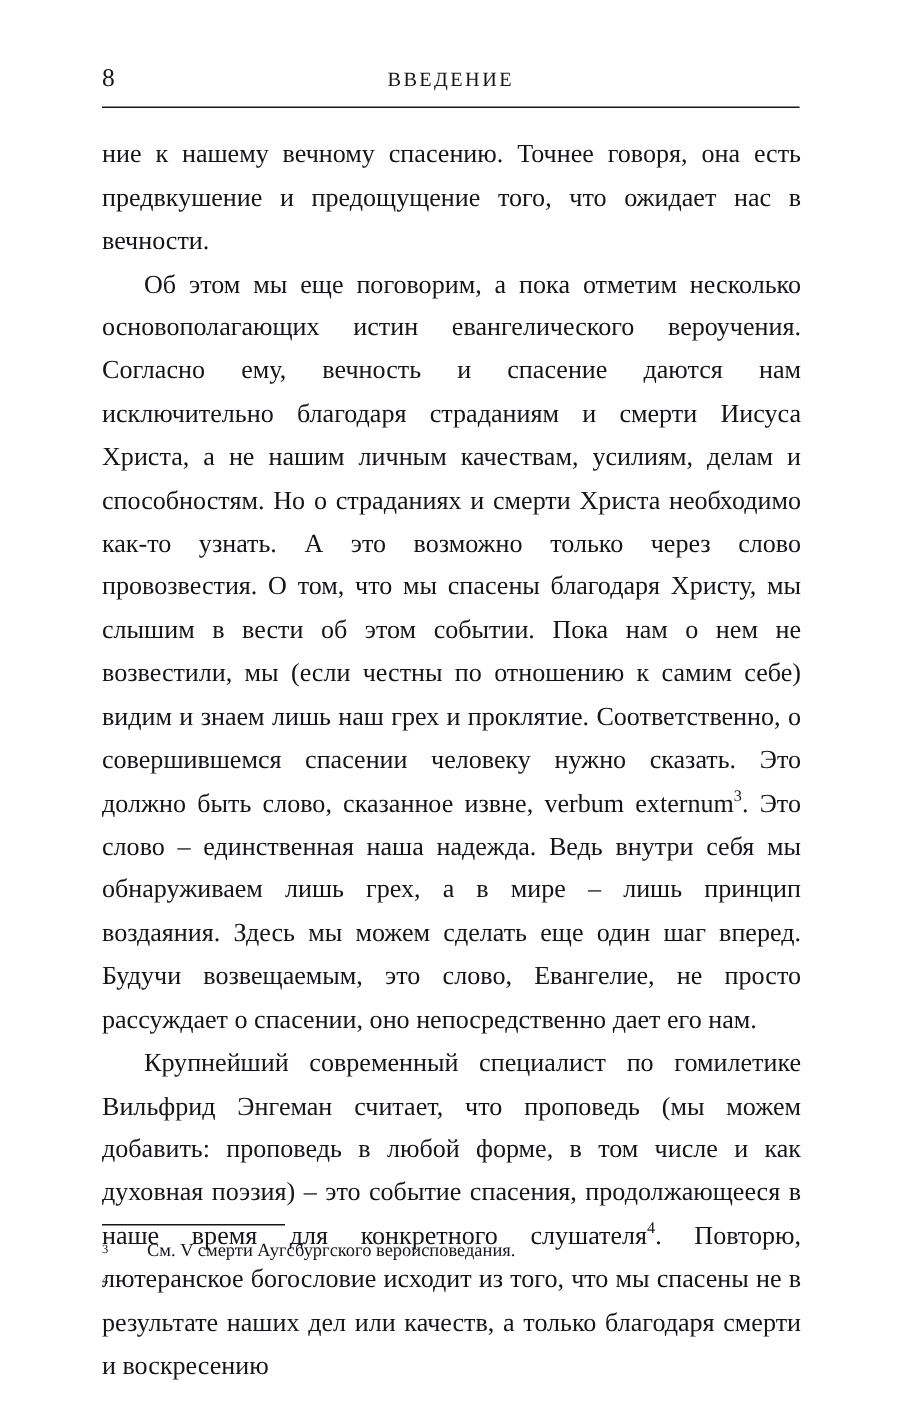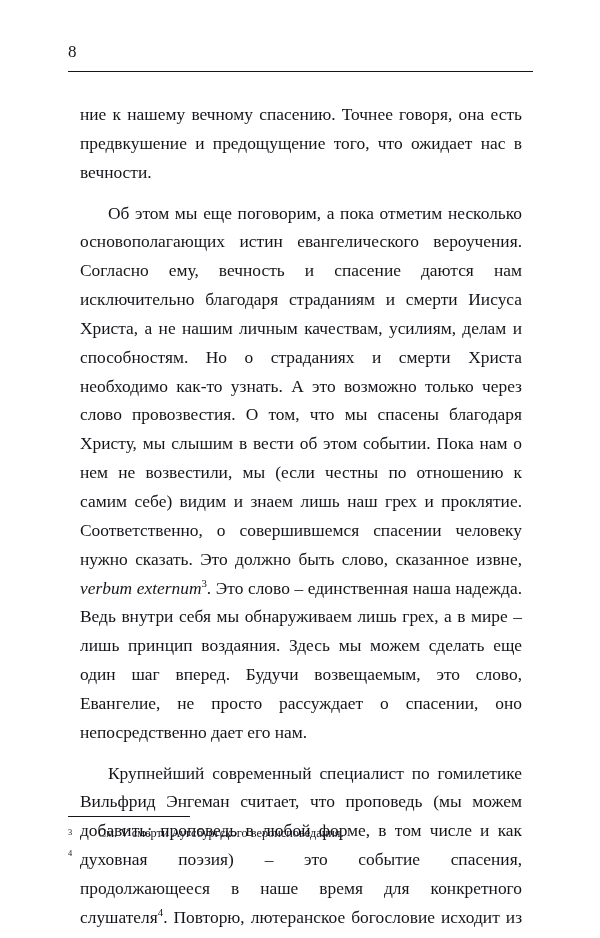--- a/index.html
+++ b/index.html
@@ -59,28 +59,28 @@
     top: 88px;
     width: 466px;
     font-size: 17.4px;
     line-height: 28.85px;
     text-align: justify;
     text-justify: inter-word;
     color: #14141a;
     hyphens: manual;
   }
   .body-text p {
-    margin: 12px;
+    margin: 0;
     text-indent: 0;
   }
   .body-text p.indent {
     text-indent: 28px;
   }
   .body-text p + p { margin-top: 0; }
-  .it { font-style: italic; }
+  .it { }
   sup.fnref {
     font-size: 0.62em;
     vertical-align: super;
     line-height: 0;
   }
 
   
   .footnotes {
     position: absolute;
     left: 68px;
@@ -111,20 +111,21 @@
     color: #14141a;
   }
 </style>
 </head>
 <body>
 
 <div class="page">
 
   <div class="running-head">
     <span class="folio">8</span>
+    <span class="head-title">ВВЕДЕНИЕ</span>
   </div>
 
   <div class="body-text">
       <p>ние к нашему вечному спасению. Точнее говоря, она есть предвкушение и предощущение того, что ожидает нас в вечности.</p>
       <p class="indent">Об этом мы еще поговорим, а пока отметим несколько основополагающих истин евангелического вероучения. Согласно ему, вечность и спасение даются нам исключительно благодаря страданиям и смерти Иисуса Христа, а не нашим личным качествам, усилиям, делам и способностям. Но о страданиях и смерти Христа необходимо как-то узнать. А это возможно только через слово провозвестия. О том, что мы спасены благодаря Христу, мы слышим в вести об этом событии. Пока нам о нем не возвестили, мы (если честны по отношению к самим себе) видим и знаем лишь наш грех и проклятие. Соответственно, о совершившемся спасении человеку нужно сказать. Это должно быть слово, сказанное извне, <span class="it">verbum externum</span><sup class="fnref">3</sup>. Это слово – единственная наша надежда. Ведь внутри себя мы обнаруживаем лишь грех, а в мире – лишь принцип воздаяния. Здесь мы можем сделать еще один шаг вперед. Будучи возвещаемым, это слово, Евангелие, не просто рассуждает о спасении, оно непосредственно дает его нам.</p>
       <p class="indent">Крупнейший современный специалист по гомилетике Вильфрид Энгеман считает, что проповедь (мы можем добавить: проповедь в любой форме, в том числе и как духовная поэзия) – это событие спасения, продолжающееся в наше время для конкретного слушателя<sup class="fnref">4</sup>. Повторю, лютеранское богословие исходит из того, что мы спасены не в результате наших дел или качеств, а только благодаря смерти и воскресению</p>
     </div>
 
   <div class="footnotes">
     <div class="fn-rule"></div>

